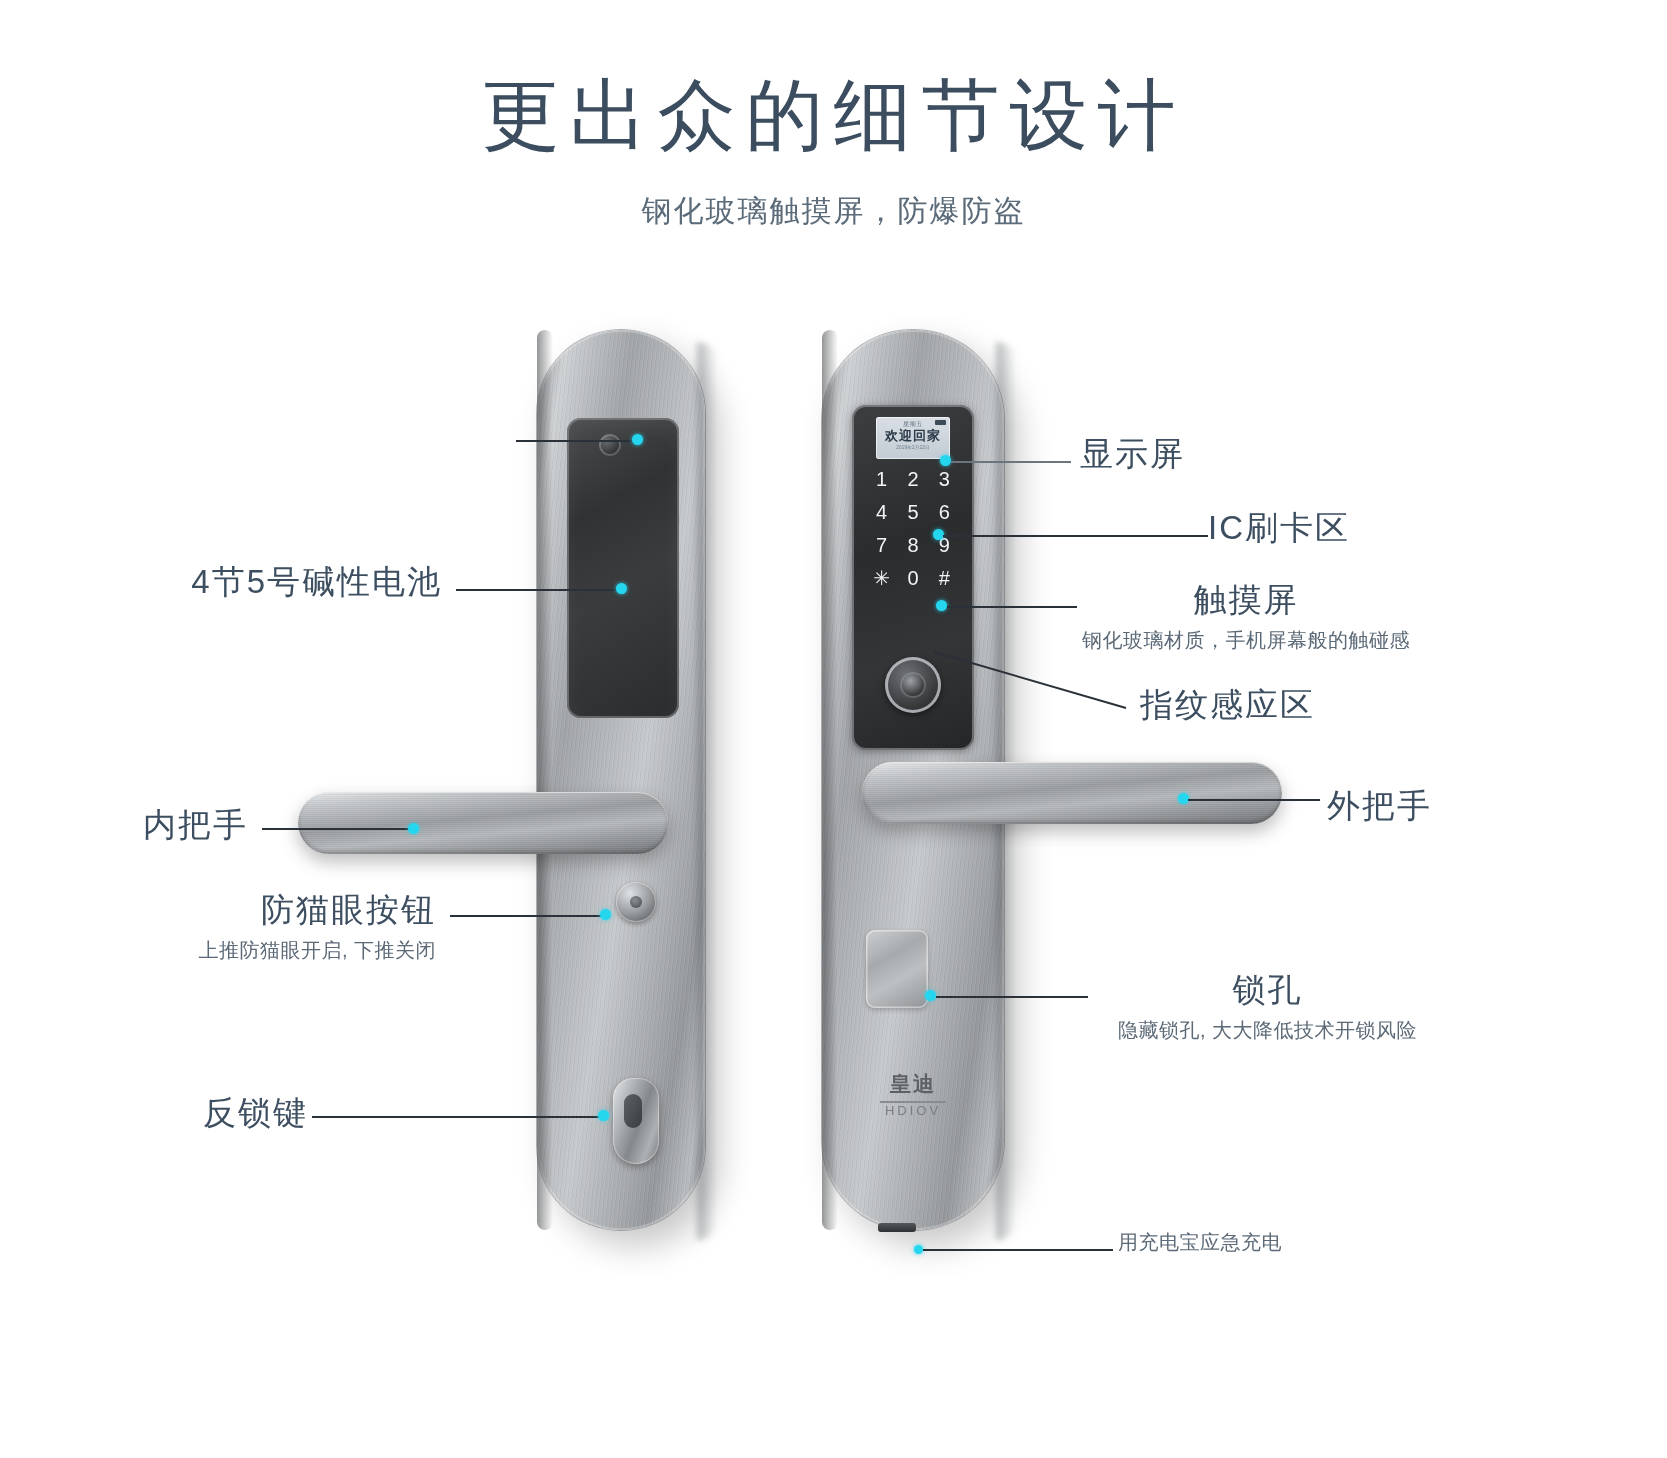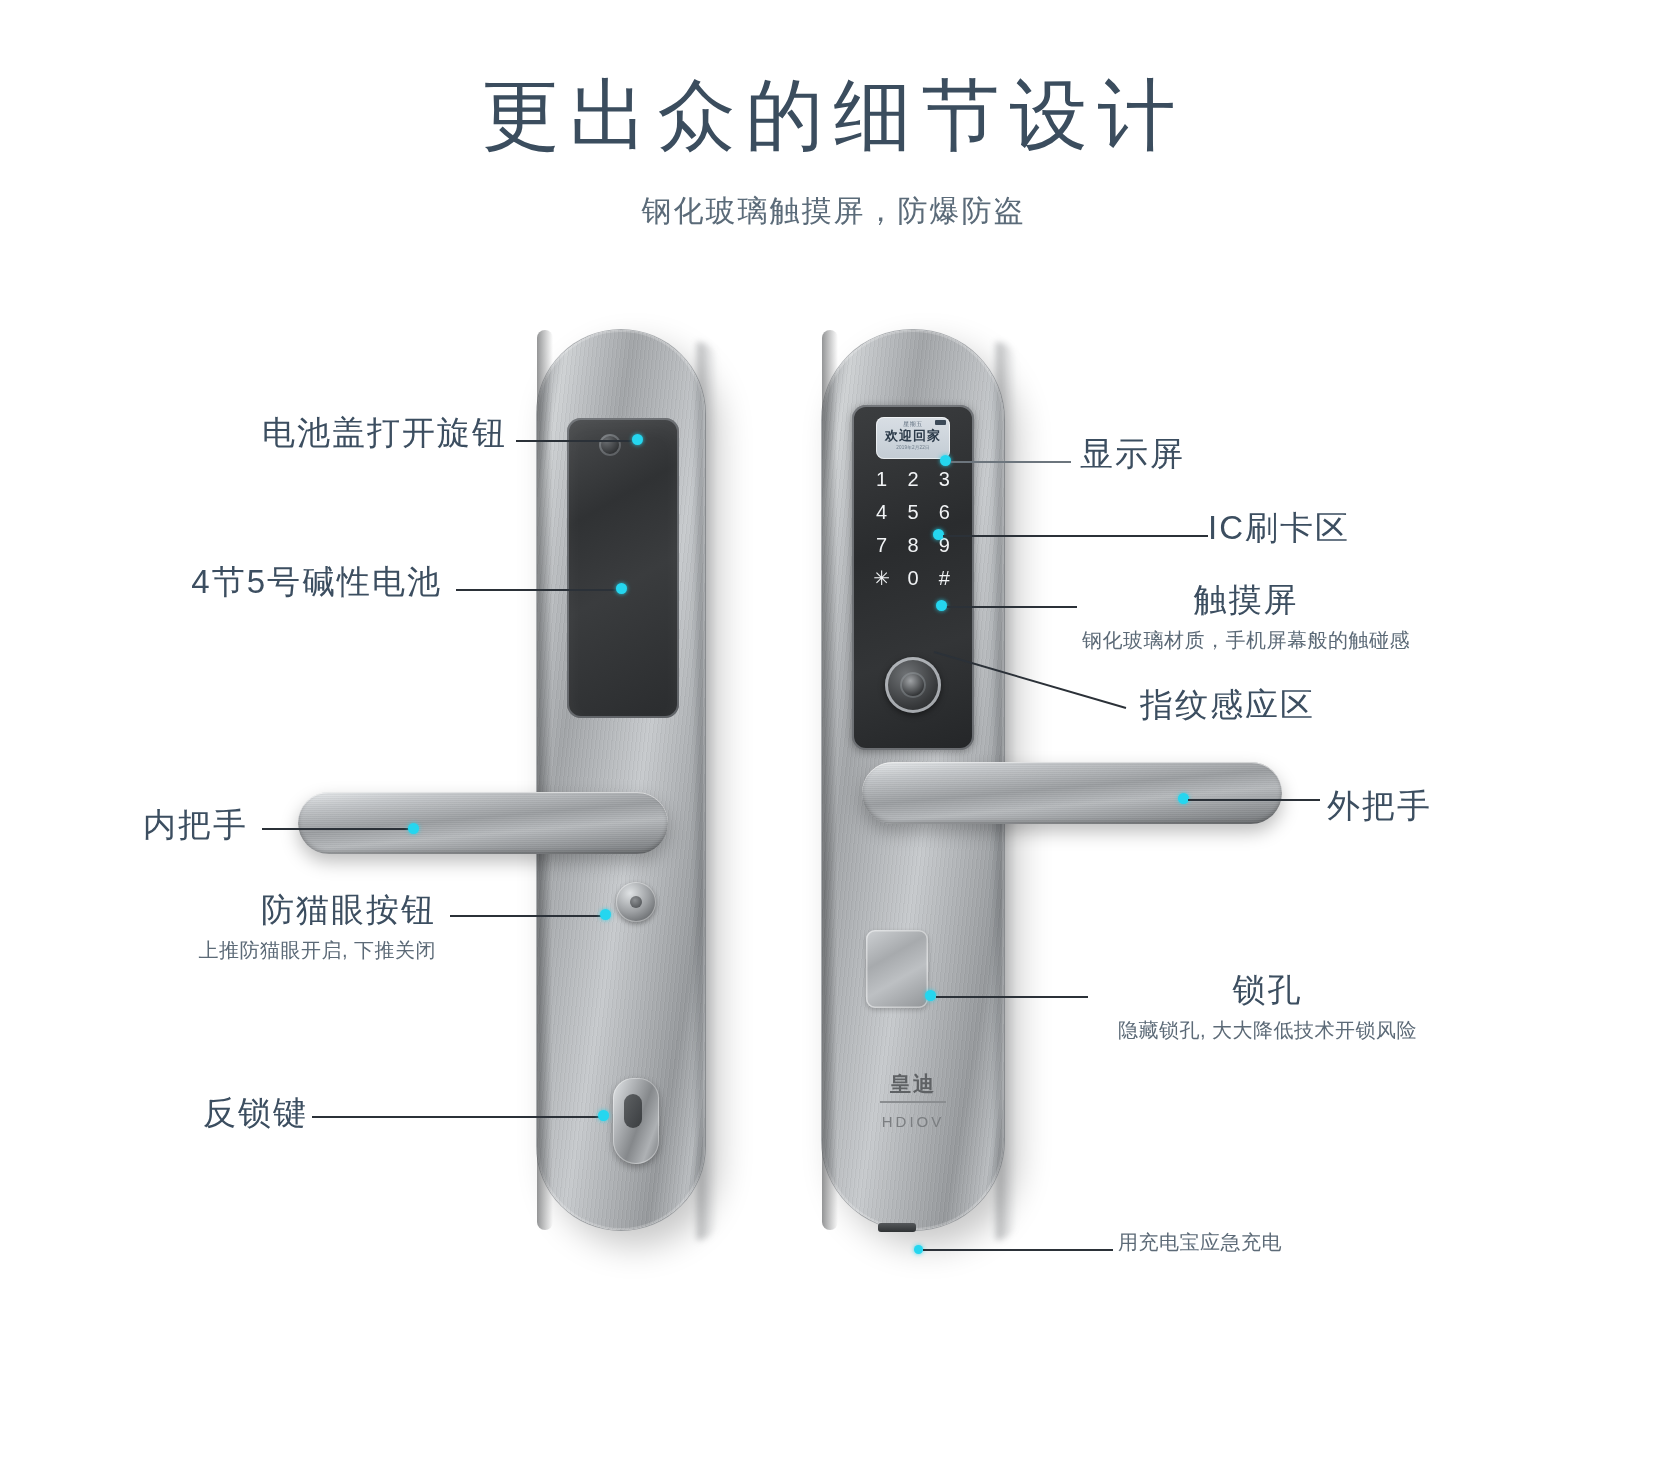--- a/index.html
+++ b/index.html
@@ -118,21 +118,21 @@
 
   
   .touch-area{
     position:absolute; left:30px; top:75px; width:122px; height:345px;
     border-radius:14px;
     background:linear-gradient(160deg,#3c3e40 0%, #2a2c2e 40%, #333537 70%, #242628 100%);
     box-shadow:inset 0 0 0 2px rgba(175,180,185,.5), 0 2px 8px rgba(0,0,0,.35);
     overflow:hidden;
   }
   .lcd{
-    position:absolute; left:24px; top:12px; width:74px; height:42px; border-radius:8px;
+    position:absolute; left:24px; top:12px; width:74px; height:42px; border-radius:3px;
     background:linear-gradient(180deg,#d8dee4,#c3ccd4);
     box-shadow:inset 0 0 0 1px rgba(255,255,255,.6);
     color:#3a4a5a; text-align:center; overflow:hidden;
   }
   .lcd .wk{ font-size:6px; margin-top:3px; letter-spacing:.5px; color:#5a6a7a; }
   .lcd .hello{ font-size:13px; font-weight:700; letter-spacing:1px; line-height:1.1; color:#2b3a49;}
   .lcd .date{ font-size:4.6px; color:#6b7a88; margin-top:2px; letter-spacing:.2px;}
   .lcd .batt{
     position:absolute; right:4px; top:3px; width:11px; height:5px; border-radius:1px;
     background:#3c4a58;
@@ -161,21 +161,21 @@
     position:absolute; left:44px; top:600px; width:62px; height:78px; border-radius:9px;
     background:linear-gradient(150deg,#cdd0d3 0%, #a7aaad 35%, #bdc0c3 60%, #919497 100%);
     box-shadow:inset 0 0 0 1.5px rgba(255,255,255,.45), 0 2px 5px rgba(0,0,0,.22);
   }
 
   
   .brand{
     position:absolute; left:0; right:0; top:740px; text-align:center; color:#6e7174;
   }
   .brand .cn{ font-size:21px; letter-spacing:2px; font-weight:700; color:#5f6265; }
-  .brand .en{ font-size:15px; letter-spacing:3px; margin-top:10px; color:#7b7e81; }
+  .brand .en{ font-size:13px; letter-spacing:3px; margin-top:0; color:#7b7e81; }
   .brand .bar{ width:66px; height:2px; background:#8a8d90; margin:3px auto 0; }
 
   
   .usb{
     position:absolute; left:56px; bottom:-2px; width:38px; height:9px; border-radius:3px;
     background:linear-gradient(180deg,#55585b,#2f3234);
   }
 
   
   .callout { position:absolute; }
@@ -255,23 +255,20 @@
     <div class="brand">
       <div class="cn">皇迪</div>
       <div class="bar"></div>
       <div class="en">HDIOV</div>
     </div>
 
     <div class="usb"></div>
   </div>
   <div class="handle" id="handle-outer"></div>
 
-  <div class="callout left" style="left:92px; top:413px; width:415px;">
-    <div class="lbl">电池盖打开旋钮</div>
-  </div>
   <div class="lead" style="left:516px; top:440px; width:125px;"></div>
   <div class="dot" style="left:632px; top:434px;"></div>
 
   <div class="callout left" style="left:42px; top:562px; width:400px;">
     <div class="lbl">4节5号碱性电池</div>
   </div>
   <div class="lead" style="left:456px; top:589px; width:166px;"></div>
   <div class="dot" style="left:616px; top:583px;"></div>
 
   <div class="callout left" style="left:48px; top:805px; width:200px;">

